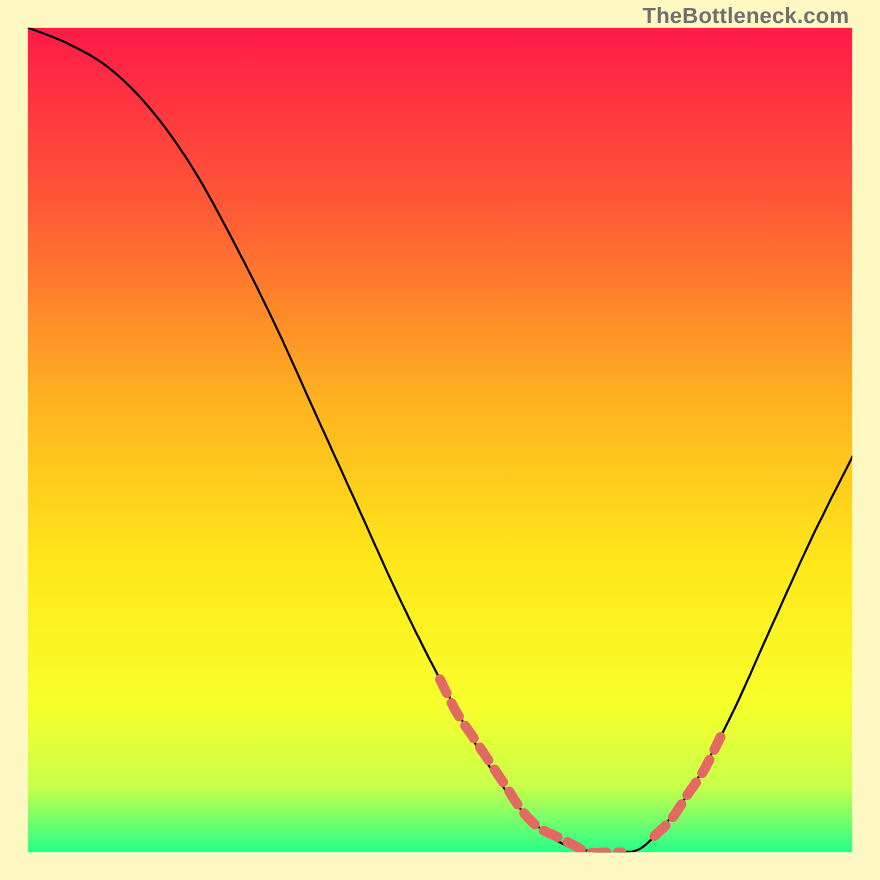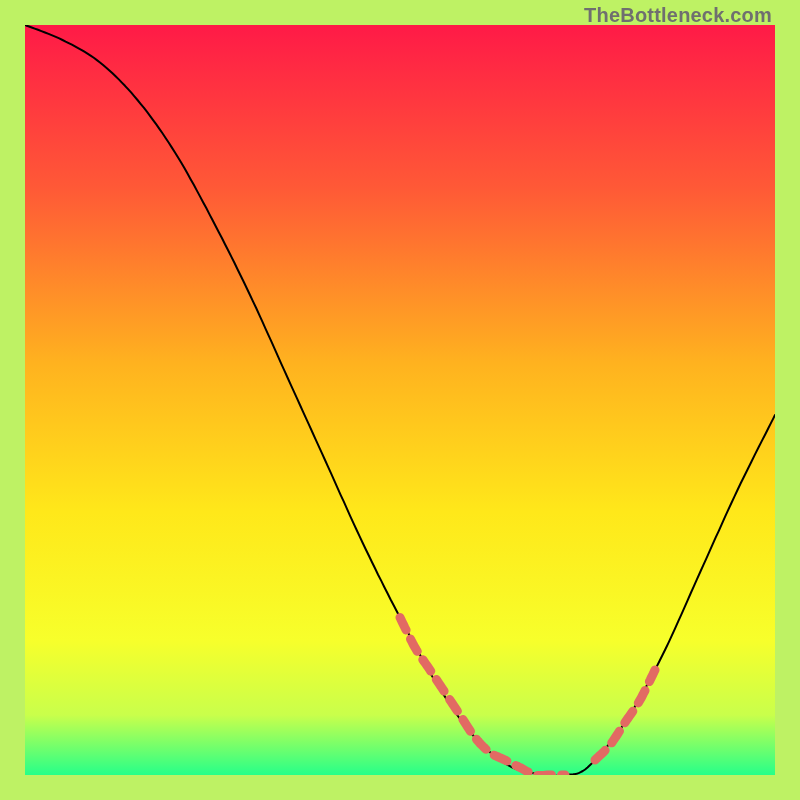--- a/index.html
+++ b/index.html
@@ -10,21 +10,21 @@
     background: #000000;
     overflow: hidden;
     font-family: Arial, Helvetica, sans-serif;
   }
   .frame {
     position: absolute;
     left: 0;
     top: 0;
     width: 800px;
     height: 800px;
-    background: #bef264;
+    background: #fef9c3;
   }
   .plot-area {
     position: absolute;
     left: 25px;
     top: 25px;
     width: 750px;
     height: 750px;
     overflow: hidden;
   }
   .gradient-bg {

